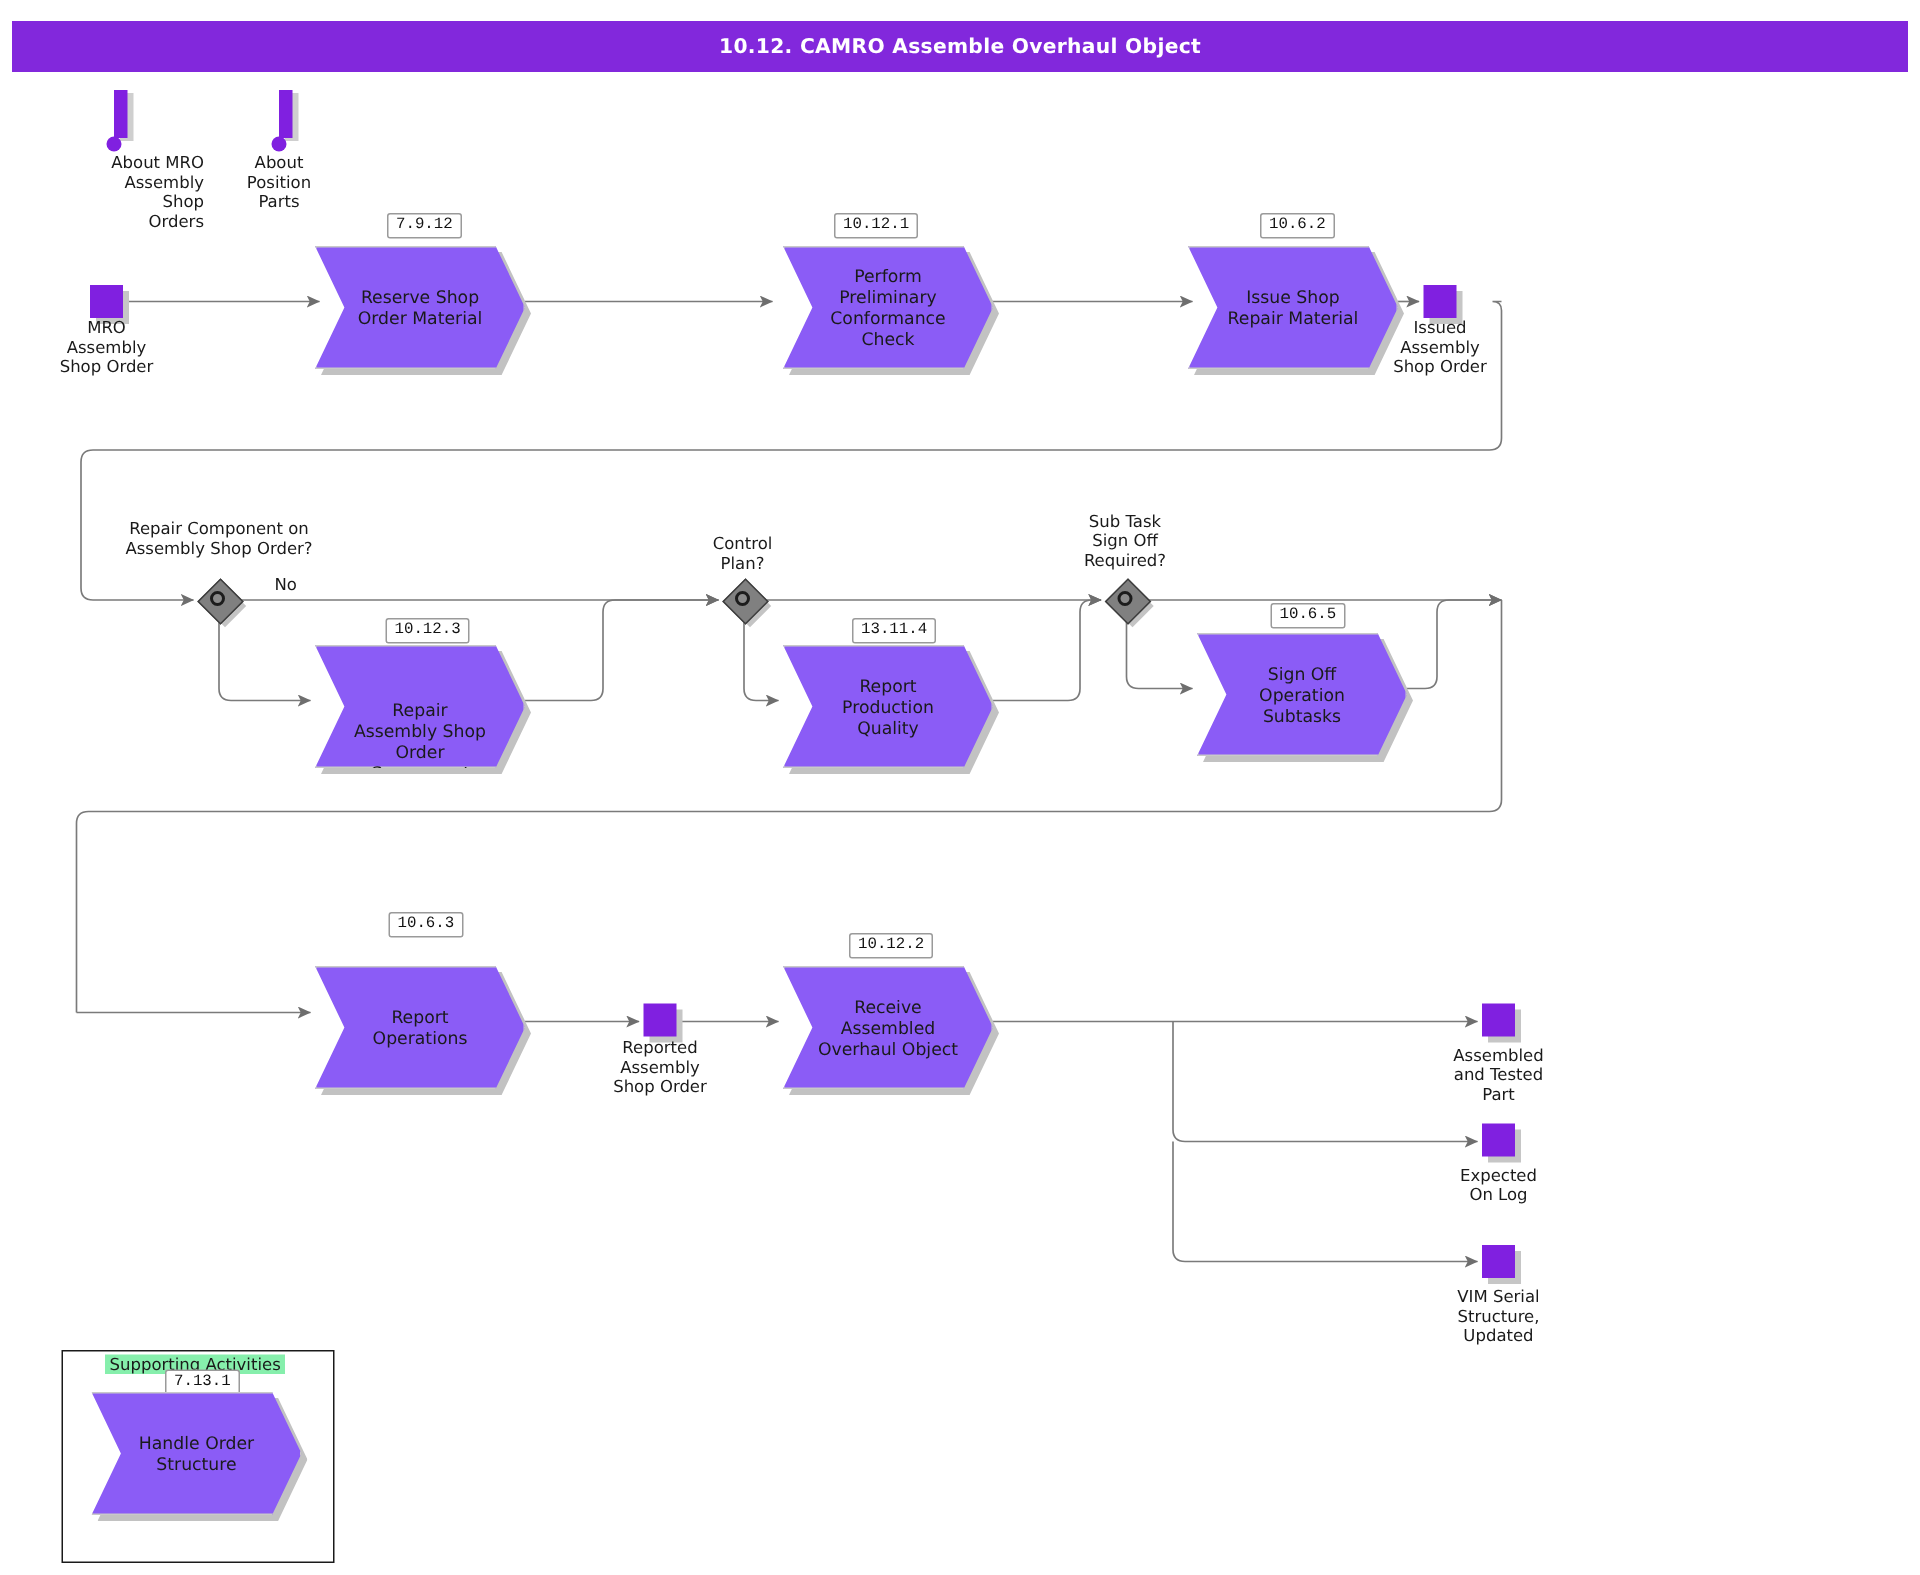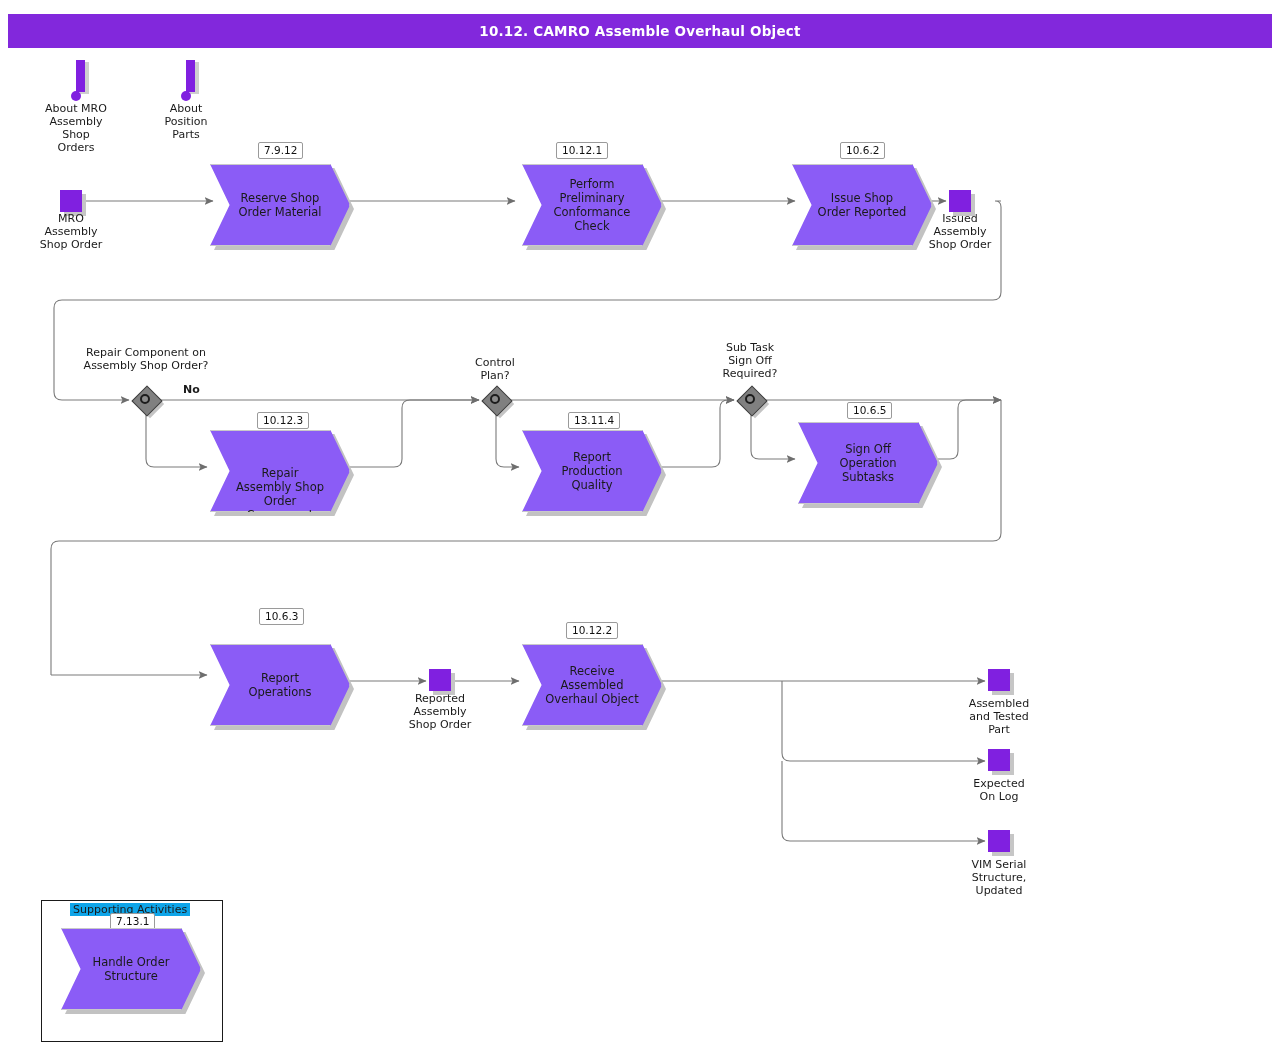--- a/index.html
+++ b/index.html
@@ -36,21 +36,21 @@
   .task-shadow{
     position:absolute;background:#c2c2c2;
     -webkit-clip-path:polygon(0 0,86% 0,100% 50%,86% 100%,0 100%,14% 50%);
     clip-path:polygon(0 0,86% 0,100% 50%,86% 100%,0 100%,14% 50%);
   }
   .task .label{padding:0 4px;max-width:78%;}
   
   .badge{
     position:absolute;background:#ffffff;border:1px solid #9a9a9a;border-radius:2px;
     font-size:10.5px;line-height:13px;padding:1px 5px 1px 5px;color:#111;
-    white-space:nowrap;text-align:right;
+    white-space:nowrap;text-align:right;font-family:Liberation Mono, monospace;
   }
   
   .dataobj{position:absolute;width:22px;height:22px;background:#8020e0;}
   .dataobj-shadow{position:absolute;width:22px;height:22px;background:#c6c6c6;}
   .obj-label{
     position:absolute;text-align:center;font-size:11px;line-height:13px;
     color:#1a1a1a;white-space:pre-line;
   }
   
   .info-bar{position:absolute;width:9px;height:32px;background:#8020e0;}
@@ -76,21 +76,21 @@
   .gw-label{
     position:absolute;text-align:center;font-size:11px;line-height:13px;color:#1a1a1a;
     white-space:pre-line;
   }
   .flow-label{position:absolute;font-size:11px;color:#1a1a1a;}
   
   #supporting-box{
     position:absolute;border:1px solid #1a1a1a;background:#ffffff;
   }
   #supporting-title{
-    position:absolute;background:#0ea5e9;font-size:11px;color:#1a1a1a;
+    position:absolute;background:#86efac;font-size:11px;color:#1a1a1a;
     padding:0 3px;text-align:center;white-space:nowrap;
   }
 </style>
 </head>
 <body>
 
 <div id="title-bar">
   <span class="t">10.12. CAMRO Assemble Overhaul Object</span>
 </div>
 
@@ -142,21 +142,21 @@
     <path d="M662,681 L985,681"></path>
     <path d="M782,681 L782,753 Q782,761 790,761 L985,761"></path>
     <path d="M782,761 L782,833 Q782,841 790,841 L985,841"></path>
   </g>
 </svg>
 
 <div class="node">
   <div class="info-bar-shadow" style="left:80px;top:62px;"></div>
   <div class="info-bar" style="left:76px;top:60px;"></div>
   <div class="info-dot" style="left:71px;top:91px;"></div>
-  <div class="info-label" style="left:16px;top:102px;width:120px;">About MRO
+  <div class="info-label" style="left:16px;top:102px;width:120px;text-align:right;">About MRO
 Assembly
 Shop
 Orders</div>
 </div>
 
 <div class="node">
   <div class="info-bar-shadow" style="left:190px;top:62px;"></div>
   <div class="info-bar" style="left:186px;top:60px;"></div>
   <div class="info-dot" style="left:181px;top:91px;"></div>
   <div class="info-label" style="left:126px;top:102px;width:120px;">About
@@ -229,21 +229,21 @@
 Conformance
 Check</span>
   </div>
 </div>
 
 <div class="node">
   <div class="badge" style="left:840px;top:142px;">10.6.2</div>
   <div class="task-shadow" style="left:796px;top:168px;width:140px;height:82px;"></div>
   <div class="task" style="left:792px;top:164px;width:140px;height:82px;">
     <span class="label" style="white-space:pre-line;">Issue Shop
-Order Reported</span>
+Repair Material</span>
   </div>
 </div>
 
 <div class="node">
   <div class="badge" style="left:257px;top:412px;">10.12.3</div>
   <div class="task-shadow" style="left:214px;top:434px;width:140px;height:82px;"></div>
   <div class="task" style="left:210px;top:430px;width:140px;height:82px;">
     <span class="label" style="white-space:pre-line;margin-top:45px;">Repair
 Assembly Shop
 Order
@@ -314,21 +314,21 @@
   <div class="gw-shadow" style="left:745px;top:394px;"></div>
   <div class="gw" style="left:737px;top:386px;">
     <div class="dia"></div>
     <div class="ring"></div>
   </div>
   <div class="gw-label" style="left:690px;top:341px;width:120px;">Sub Task
 Sign Off
 Required?</div>
 </div>
 
-<div class="flow-label" style="left:183px;top:383px;font-weight:bold;">No</div>
+<div class="flow-label" style="left:183px;top:383px;">No</div>
 
 <div id="supporting-box" style="left:41px;top:900px;width:180px;height:140px;"></div>
 <div id="supporting-title" style="left:70px;top:903px;">Supporting Activities</div>
 <div class="node">
   <div class="badge" style="left:110px;top:913px;">7.13.1</div>
   <div class="task-shadow" style="left:65px;top:932px;width:140px;height:82px;"></div>
   <div class="task" style="left:61px;top:928px;width:140px;height:82px;">
     <span class="label" style="white-space:pre-line;">Handle Order
 Structure</span>
   </div>

